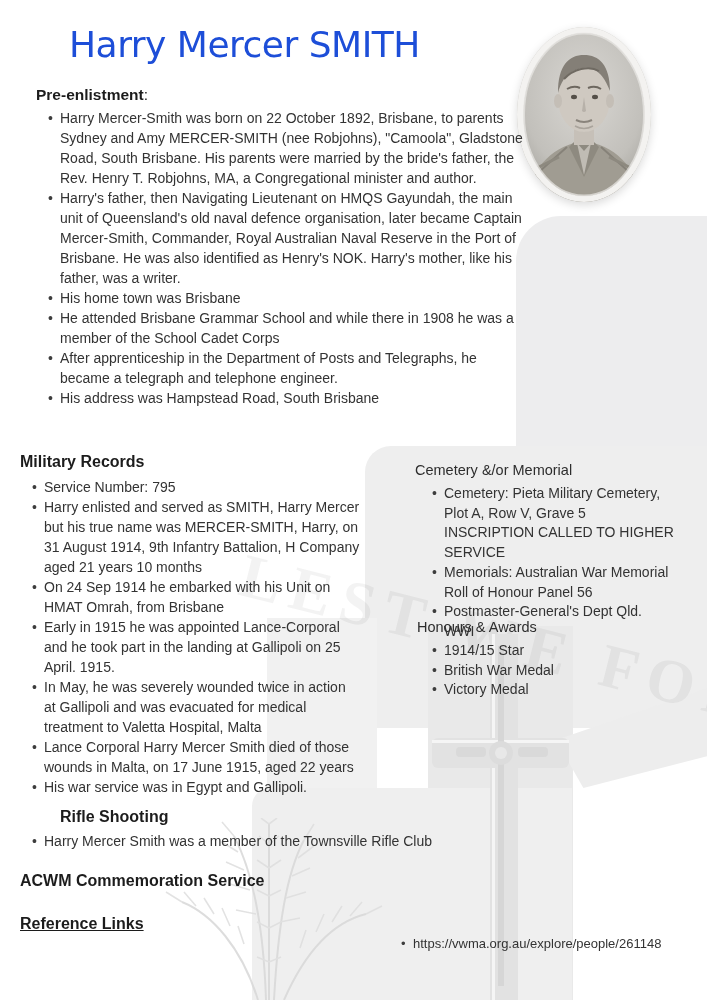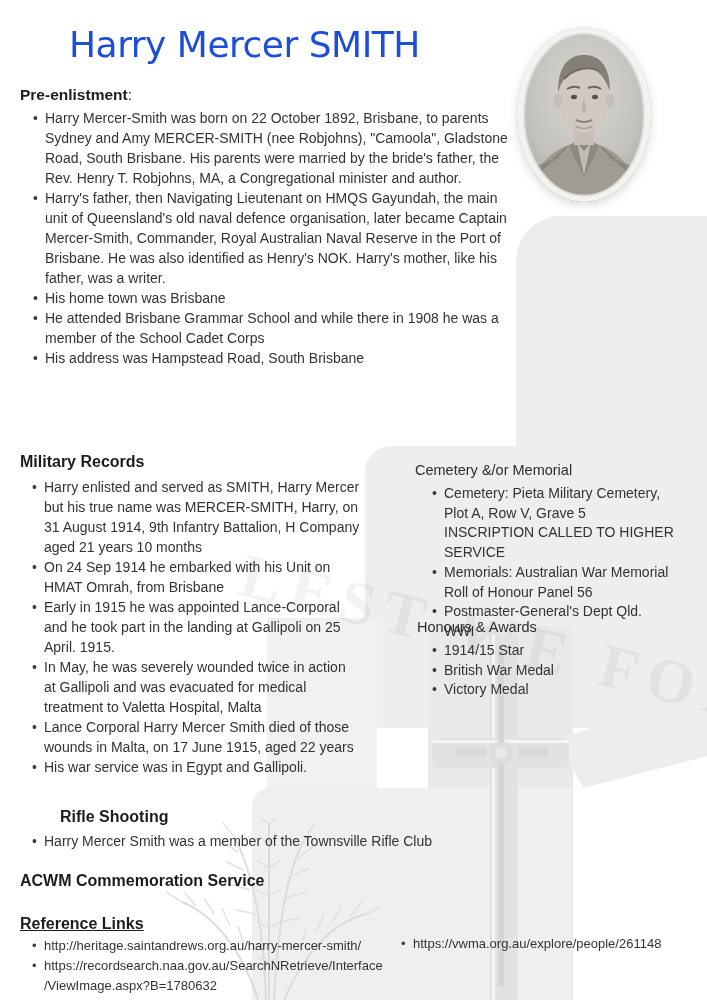--- a/index.html
+++ b/index.html
@@ -31,28 +31,28 @@
             overflow:hidden;box-shadow:0 3px 10px rgba(0,0,0,.15);}
   .portrait svg{display:block;}
 
   
   .sec-heading{position:absolute;left:20px;font-size:16px;font-weight:bold;color:#1c1c1c;white-space:nowrap;}
   .sec-heading .colon{font-weight:normal;}
   .sub-heading{position:absolute;font-size:14.5px;font-weight:normal;color:#2d2d2d;white-space:nowrap;}
   ul.blist{list-style:none;margin:0;padding:0;position:absolute;}
   ul.blist li{position:relative;padding-left:13px;}
   ul.blist li::before{content:"\2022";position:absolute;left:1px;top:0;color:#3d3d3d;}
-  .pre-list{left:32px;top:108px;width:478px;font-size:14px;line-height:20px;}
+  .pre-list{left:47px;top:108px;width:478px;font-size:14px;line-height:20px;}
   .mil-list{left:31px;top:477px;width:330px;font-size:14px;line-height:20px;}
   .cem-list{left:431px;top:484px;width:244px;font-size:14px;line-height:19.7px;}
   .hon-list{left:431px;top:641px;width:250px;font-size:14px;line-height:19.7px;}
   .rifle-list{left:31px;top:831px;width:480px;font-size:14px;line-height:20px;}
   .ref-list-left{left:31px;top:936px;width:354px;font-size:13px;line-height:20px;overflow-wrap:anywhere;}
   .ref-list-right{left:400px;top:934px;width:280px;font-size:13px;line-height:20px;overflow-wrap:anywhere;}
-  .h-pre{top:86px;font-size:15.5px;}
+  .h-pre{top:86px;font-size:15.5px;margin-left:16px;}
   .h-mil{top:453px;}
   .h-cem{left:415px;top:462px;}
   .h-hon{left:417px;top:619px;}
   .h-rifle{top:808px;margin-left:40px;}
   .h-acwm{top:872px;}
   .h-ref{top:915px;text-decoration:underline;}
 </style>
 </head>
 <body>
 
@@ -135,25 +135,27 @@
       <ellipse cx="67" cy="87.5" rx="60" ry="81" fill="none" stroke="#e9e8e5" stroke-width="2" opacity=".7"></ellipse>
     </svg>
   </div>
 
   <div class="sec-heading h-pre"><span>Pre-enlistment</span><span class="colon">:</span></div>
   <ul class="blist pre-list">
     <li>Harry Mercer-Smith was born on 22 October 1892, Brisbane, to parents Sydney and Amy MERCER-SMITH (nee Robjohns), "Camoola", Gladstone Road, South Brisbane. His parents were married by the bride's father, the Rev. Henry T. Robjohns, MA, a Congregational minister and author.</li>
     <li>Harry's father, then Navigating Lieutenant on HMQS Gayundah, the main unit of Queensland's old naval defence organisation, later became Captain Mercer-Smith, Commander, Royal Australian Naval Reserve in the Port of Brisbane. He was also identified as Henry's NOK. Harry's mother, like his father, was a writer.</li>
     <li>His home town was Brisbane</li>
     <li>He attended Brisbane Grammar School and while there in 1908 he was a member of the School Cadet Corps</li>
+    <li>After apprenticeship in the Department of Posts and Telegraphs, he became a telegraph and telephone engineer.</li>
     <li>His address was Hampstead Road, South Brisbane</li>
   </ul>
 
   <div class="sec-heading h-mil">Military Records</div>
   <ul class="blist mil-list">
+    <li>Service Number: 795</li>
     <li>Harry enlisted and served as SMITH, Harry Mercer but his true name was MERCER-SMITH, Harry, on 31 August 1914, 9th Infantry Battalion, H Company aged 21 years 10 months</li>
     <li>On 24 Sep 1914 he embarked with his Unit on HMAT Omrah, from Brisbane</li>
     <li>Early in 1915 he was appointed Lance-Corporal and he took part in the landing at Gallipoli on 25 April. 1915.</li>
     <li>In May, he was severely wounded twice in action at Gallipoli and was evacuated for medical treatment to Valetta Hospital, Malta</li>
     <li>Lance Corporal Harry Mercer Smith died of those wounds in Malta, on 17 June 1915, aged 22 years</li>
     <li>His war service was in Egypt and Gallipoli.</li>
   </ul>
 
   <div class="sub-heading h-cem">Cemetery &amp;/or Memorial</div>
   <ul class="blist cem-list">
@@ -170,21 +172,17 @@
   </ul>
 
   <div class="sec-heading h-rifle">Rifle Shooting</div>
   <ul class="blist rifle-list">
     <li>Harry Mercer Smith was a member of the Townsville Rifle Club</li>
   </ul>
 
   <div class="sec-heading h-acwm">ACWM Commemoration Service</div>
 
   <div class="sec-heading h-ref">Reference Links</div>
-  <ul class="blist ref-list-left">
-    <li>http://heritage.saintandrews.org.au/harry-mercer-smith/</li>
-    <li>https://recordsearch.naa.gov.au/SearchNRetrieve/Interface/ViewImage.aspx?B=1780632</li>
-  </ul>
   <ul class="blist ref-list-right">
     <li>https://vwma.org.au/explore/people/261148</li>
   </ul>
 
 </div>
 
 </body></html>

